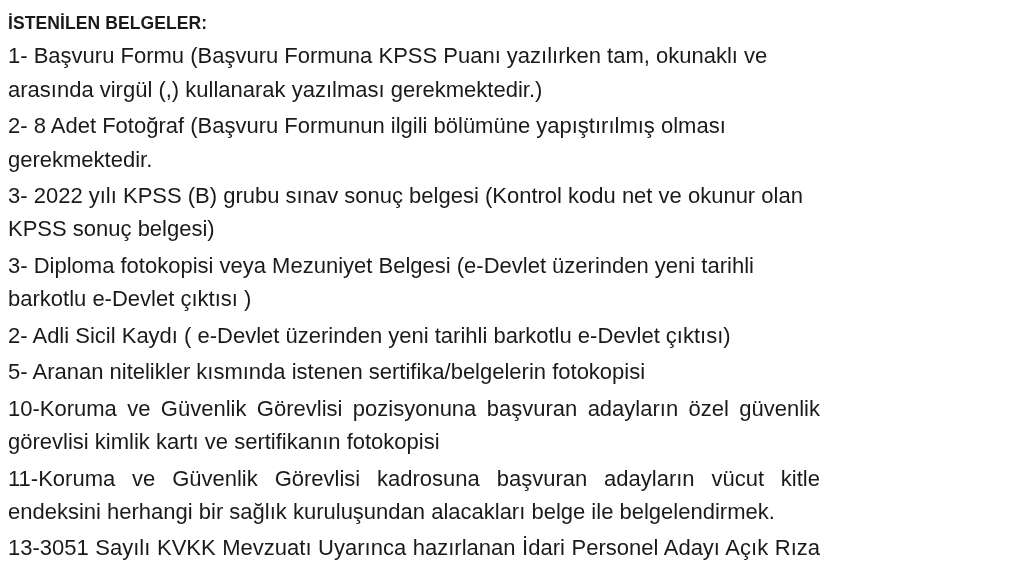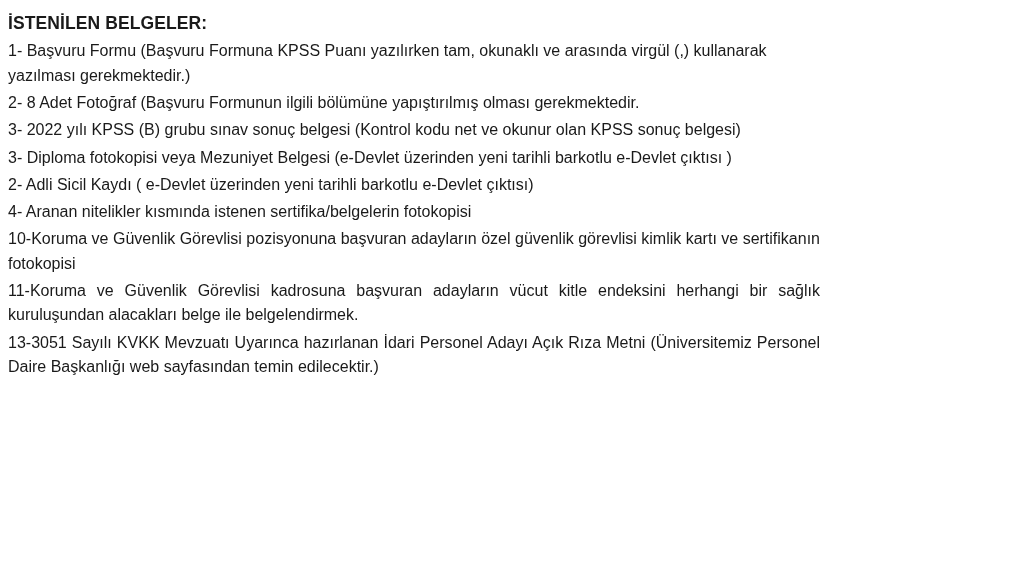--- a/index.html
+++ b/index.html
@@ -21,21 +21,21 @@
     padding: 10px 20px 0 8px;
   }
   .doc-title {
     font-size: 17.5px;
     font-weight: bold;
     line-height: 1.5;
     margin: 0 0 3px 0;
     letter-spacing: 0.1px;
   }
   .para {
-    font-size: 16px;
+    font-size: 22px;
     line-height: 1.52;
     margin: 0 0 3px 0;
     text-align: left;
   }
   .para.justify {
     text-align: justify;
     text-justify: inter-word;
   }
   .para:last-child {
     margin-bottom: 0;
@@ -44,17 +44,17 @@
 </head>
 <body>
 
 <div class="page">
   <h1 class="doc-title">İSTENİLEN BELGELER:</h1>
   <p class="para">1- Başvuru Formu (Başvuru Formuna KPSS Puanı yazılırken tam, okunaklı ve arasında virgül (,) kullanarak yazılması gerekmektedir.)</p>
   <p class="para">2- 8 Adet Fotoğraf (Başvuru Formunun ilgili bölümüne yapıştırılmış olması gerekmektedir.</p>
   <p class="para">3- 2022 yılı KPSS (B) grubu sınav sonuç belgesi (Kontrol kodu net ve okunur olan KPSS sonuç belgesi)</p>
   <p class="para">3- Diploma fotokopisi veya Mezuniyet Belgesi (e-Devlet üzerinden yeni tarihli barkotlu e-Devlet çıktısı )</p>
   <p class="para">2- Adli Sicil Kaydı ( e-Devlet üzerinden yeni tarihli barkotlu e-Devlet çıktısı)</p>
-  <p class="para">4- Aranan nitelikler kısmında istenen sertifika/belgelerin fotokopisi</p>
+  <p class="para">5- Aranan nitelikler kısmında istenen sertifika/belgelerin fotokopisi</p>
   <p class="para justify">10-Koruma ve Güvenlik Görevlisi pozisyonuna başvuran adayların özel güvenlik görevlisi kimlik kartı ve sertifikanın fotokopisi</p>
   <p class="para justify">11-Koruma ve Güvenlik Görevlisi kadrosuna başvuran adayların vücut kitle endeksini herhangi bir sağlık kuruluşundan alacakları belge ile belgelendirmek.</p>
   <p class="para justify">13-3051 Sayılı KVKK Mevzuatı Uyarınca hazırlanan İdari Personel Adayı Açık Rıza Metni (Üniversitemiz Personel Daire Başkanlığı web sayfasından temin edilecektir.)</p>
 </div>
 
 </body></html>

